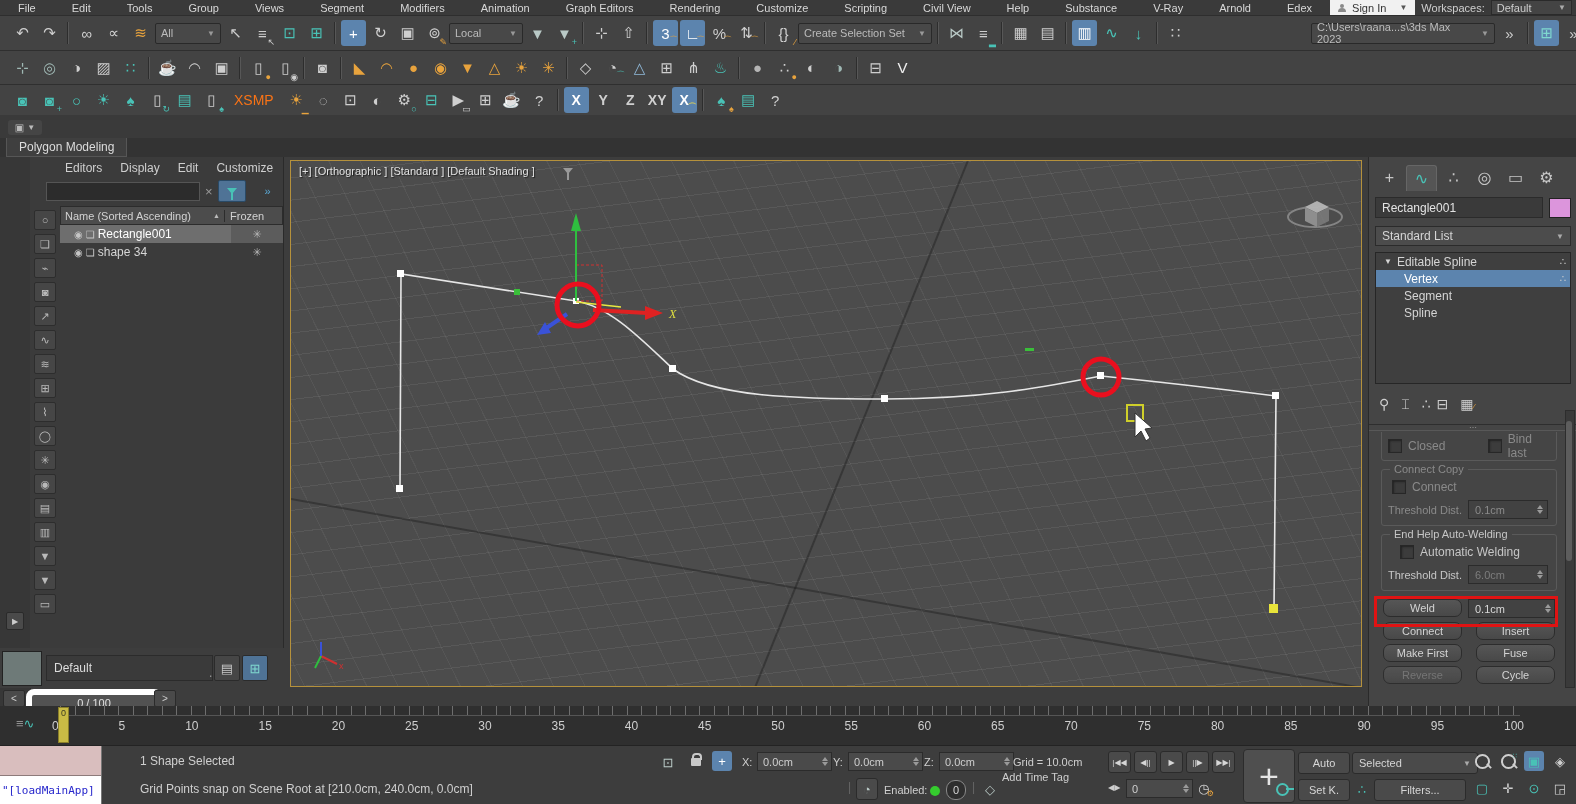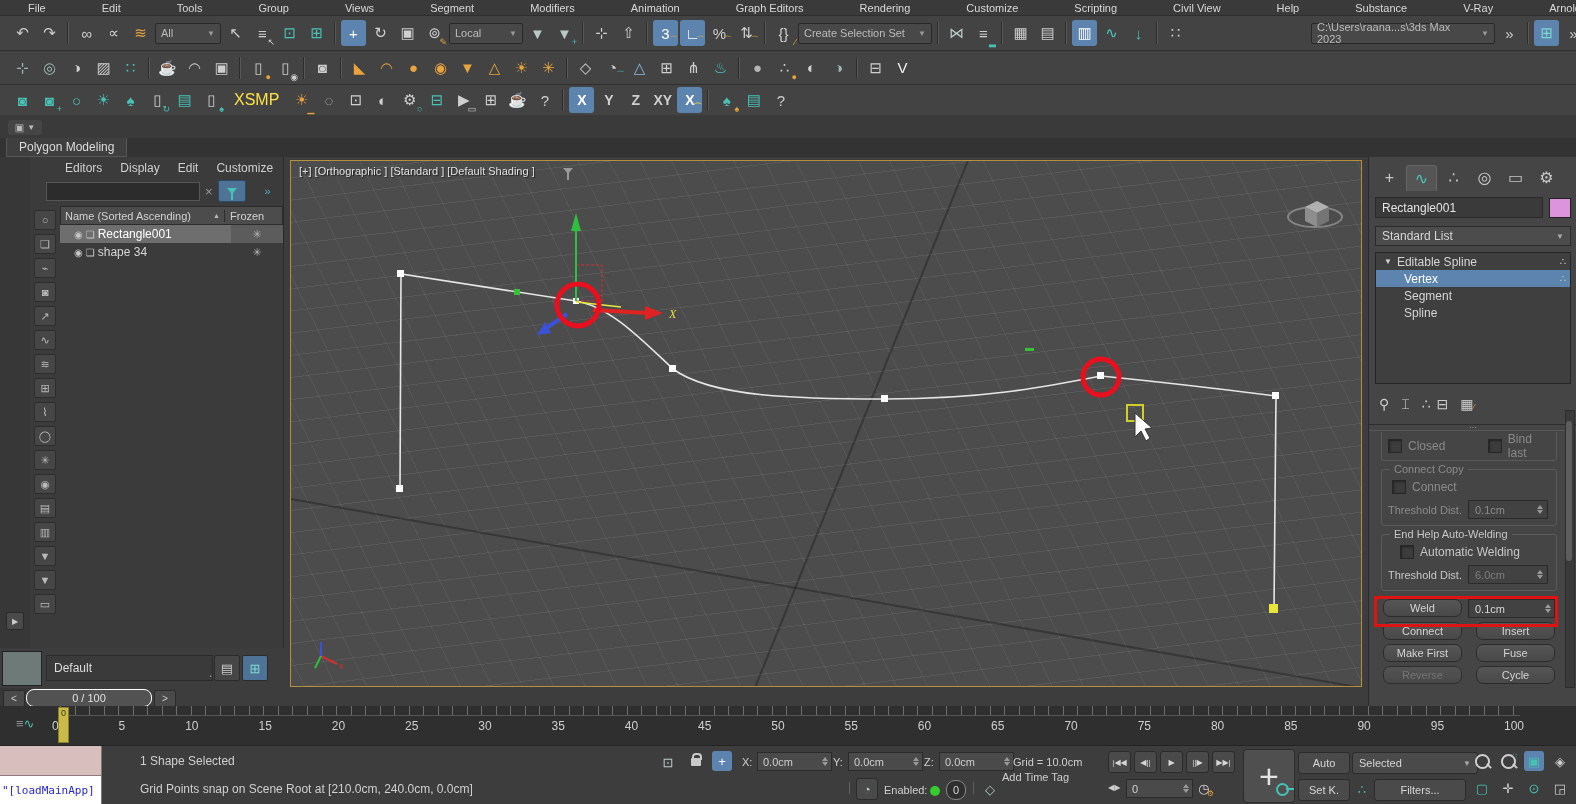--- a/index.html
+++ b/index.html
@@ -2,42 +2,42 @@
 <html><head>
 <meta charset="utf-8">
 <style>
   html,body{margin:0;padding:0}
   body{width:1576px;height:804px;background:#3d3d3d;font-family:"Liberation Sans",sans-serif;
        color:#c9c9c9;overflow:hidden;position:relative;font-size:12px}
   .abs{position:absolute}
   i{font-style:normal}
   
   #menubar{left:0;top:0;width:1576px;height:15px;background:#3a3a3a;display:flex;align-items:center;border-bottom:1px solid #2e2e2e}
-  #menubar .mi{padding:0 28px;font-size:11px;color:#d8d8d8;white-space:nowrap}
+  #menubar .mi{padding:0 18px;font-size:11px;color:#d8d8d8;white-space:nowrap}
   #signin{margin-left:auto;background:#f1f1f1;color:#333;height:15px;display:flex;align-items:center;padding:0 8px;gap:6px;font-size:11px;width:110px}
   .person{width:8px;height:8px;position:relative;display:inline-block}
   .person::before{content:"";position:absolute;left:2px;top:0;width:4px;height:4px;border-radius:50%;background:#8a8a8a}
   .person::after{content:"";position:absolute;left:0;top:4px;width:8px;height:4px;border-radius:4px 4px 0 0;background:#8a8a8a}
   #ws-label{font-size:11px;color:#cfcfcf;padding:0 6px}
   #ws-dd{width:110px;height:13px;background:#444;border:1px solid #2a2a2a;display:flex;align-items:center;justify-content:space-between;padding:0 5px;font-size:11px;color:#ccc;margin-right:4px}
   .caret{font-size:8px;color:#aaa}
   
   .toolbar{display:flex;align-items:center;padding-left:10px;gap:2px;background:#434343;border-bottom:1px solid #2f2f2f}
   #tb1{left:0;top:16px;width:1576px;height:34px}
   #tb2{left:0;top:51px;width:1576px;height:33px}
   #tb3{left:0;top:85px;width:1576px;height:30px}
   .tb{height:26px;min-width:25px;display:flex;align-items:center;justify-content:center;border-radius:3px;
       font-size:15px;color:#cfcfcf;position:relative;flex:none}
   .tb .g2{position:absolute;right:0;bottom:-1px;font-size:9px}
   .tb.active{background:#5c84ae;color:#fff}
   .tb.sep{min-width:1px;width:1px;height:22px;background:#2d2d2d;border-right:1px solid #575757;border-radius:0;margin:0 3px;padding:0}
   .tb.dd{background:#484848;border:1px solid #292929;height:19px;font-size:11px;color:#bbb;justify-content:space-between;padding:0 5px;border-radius:2px}
   .tb.dd .dd-arrow{display:inline;font-size:8px;color:#999;margin-left:6px}
   .dd-arrow{display:none}
-  .tb.lbl{background:none;font-size:16px;color:#fde047;padding:0 8px}
+  .tb.lbl{background:none;font-size:14px;color:#f97316;padding:0 8px}
   .tb.axis{font-weight:bold;font-size:14px;width:24px}
   .tb.pushright{margin-left:auto}
   
   #ribbon{left:0;top:115px;width:1576px;height:23px;background:#3a3a3a;display:flex;align-items:flex-end;border-bottom:1px solid #2c2c2c}
   .rtab{padding:3px 36px;font-size:12px;color:#9d9d9d}
   .rtab.active{background:#4f4f4f;color:#e6e6e6;border:1px solid #5e5e5e;border-bottom:none}
   #ribbon-config{width:34px;height:15px;background:#454545;border-radius:3px;margin:0 0 3px 8px;display:flex;align-items:center;justify-content:center;gap:3px;color:#bbb;font-size:8px}
   #subtab-row{left:0;top:138px;width:1576px;height:19px;background:#333}
   #subtab{position:absolute;left:6px;top:0;padding:2px 12px;background:#3f3f3f;border:1px solid #565656;border-top:none;color:#dcdcdc;font-size:12px}
   
@@ -70,21 +70,21 @@
   .exp-row .micon{font-size:10px;color:#c5c5c5}
   
   #matbar{left:0;top:648px;width:283px;height:40px;background:#3d3d3d}
   #matswatch{position:absolute;left:2px;top:3px;width:38px;height:33px;background:#6e7a78;border:1px solid #222}
   #matname{position:absolute;left:46px;top:7px;width:158px;height:24px;background:#3a3a3a;border:1px solid #2b2b2b;display:flex;align-items:center;padding-left:7px;color:#ddd}
   #matdot{position:absolute;left:209px;top:18px;color:#999}
   .matbtn{position:absolute;top:7px;width:24px;height:24px;background:#464646;border:1px solid #2b2b2b;border-radius:2px;display:flex;align-items:center;justify-content:center;color:#c9c9c9;font-size:13px}
   #matbtn2{background:#4f7396;color:#7fd8cf}
   #timeslider{left:0;top:689px;width:283px;height:17px}
   .ts-btn{position:absolute;top:1px;width:20px;height:15px;background:#4a4a4a;border:1px solid #2b2b2b;border-radius:2px;color:#ccc;font-size:10px;display:flex;align-items:center;justify-content:center}
-  #ts-track{position:absolute;left:26px;top:0;width:124px;height:16px;background:#525252;border:1px solid #ffffff;border-radius:8px;display:flex;align-items:center;justify-content:center;color:#e0e0e0;font-size:11px}
+  #ts-track{position:absolute;left:26px;top:0;width:124px;height:16px;background:#525252;border:6px solid #ffffff;border-radius:8px;display:flex;align-items:center;justify-content:center;color:#e0e0e0;font-size:11px}
   
   #viewport{left:290px;top:160px;width:1070px;height:525px;background:#4c4c4c;border:1px solid #b5913c;overflow:hidden}
   #vp-grid1,#vp-grid2{position:absolute;left:-200px;top:-200px;right:-200px;bottom:-200px}
   #vp-grid1{background:repeating-linear-gradient(353deg,transparent 0 21px,rgba(255,255,255,.065) 21px 22px)}
   #vp-grid2{background:repeating-linear-gradient(64deg,transparent 0 27px,rgba(255,255,255,.05) 27px 28px)}
   .vp-major{position:absolute;background:rgba(20,20,20,.38)}
   #vp-label{position:absolute;left:8px;top:4px;font-size:11px;color:#e2e2e2;text-shadow:1px 1px 1px #222}
   #vp-funnel{position:absolute;left:272px;top:7px;border-top-color:#999}
   #vp-funnel::after{background:#999}
   #viewcube{position:absolute;right:16px;top:28px;opacity:.85}

